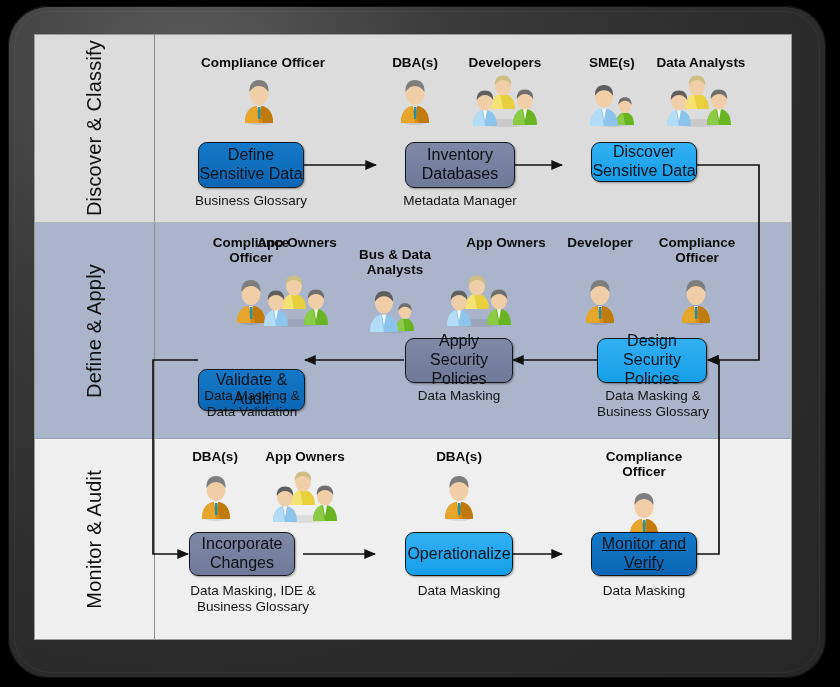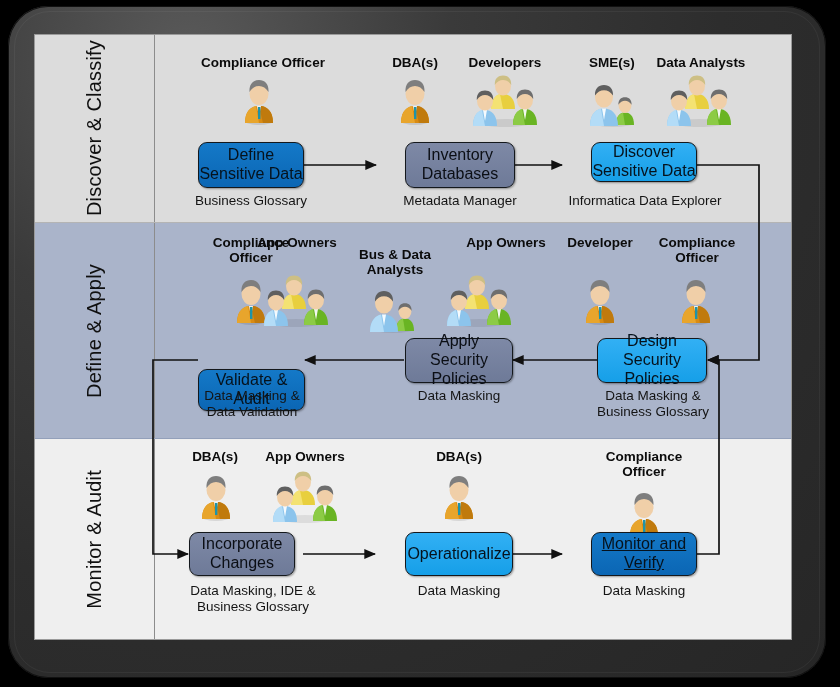--- a/index.html
+++ b/index.html
@@ -229,21 +229,20 @@
           <path d="M4,51 C4,39 10,35 16,35 C22,35 28,39 28,51 Z" fill="#8cc4ec"></path>
           <path d="M4,51 C4,40 9,36 13,35 L16,51 Z" fill="#b3dcf7"></path>
           <path d="M14,35 L16,46 L18,35 Z" fill="#f4fafe"></path>
           <ellipse cx="16" cy="26" rx="8" ry="9.5" fill="#f0cfa8"></ellipse>
           <path d="M7.8,25 C7.5,18.5 11,15.5 16,15.5 C21,15.5 24.5,18.5 24.2,25 C22,21.5 19.2,20 16,20 C12.8,20 10,21.5 7.8,25 Z" fill="#5f5f5f"></path>
         </g>
       </svg>
     </div>
     <div class="box blue-light" style="left:556px;top:107px;width:106px;height:40px;">Discover
 Sensitive  Data</div>
-    <div class="caption" style="left:520px;top:158px;width:180px;">Informatica Data Explorer</div>
 
     <div class="role" style="left:158px;top:200px;width:116px;">Compliance
 Officer</div>
     <div class="people" style="left:196px;top:242px;">
       <svg width="40" height="48" viewBox="0 0 40 48">
         <ellipse cx="20" cy="44" rx="14" ry="4" fill="rgba(0,0,0,.10)"></ellipse>
         <path d="M6,46 C6,33 13,29 20,29 C27,29 34,33 34,46 Z" fill="#d98b13"></path>
         <path d="M6,46 C6,34 12,30 17,29 L20,46 Z" fill="#e8a52c"></path>
         <path d="M20,29 L24,46 L34,46 C34,34 28,30 23,29 Z" fill="#c07a0d"></path>
         <path d="M18,29 L20,40 L22,29 Z" fill="#f0f0ee"></path>

